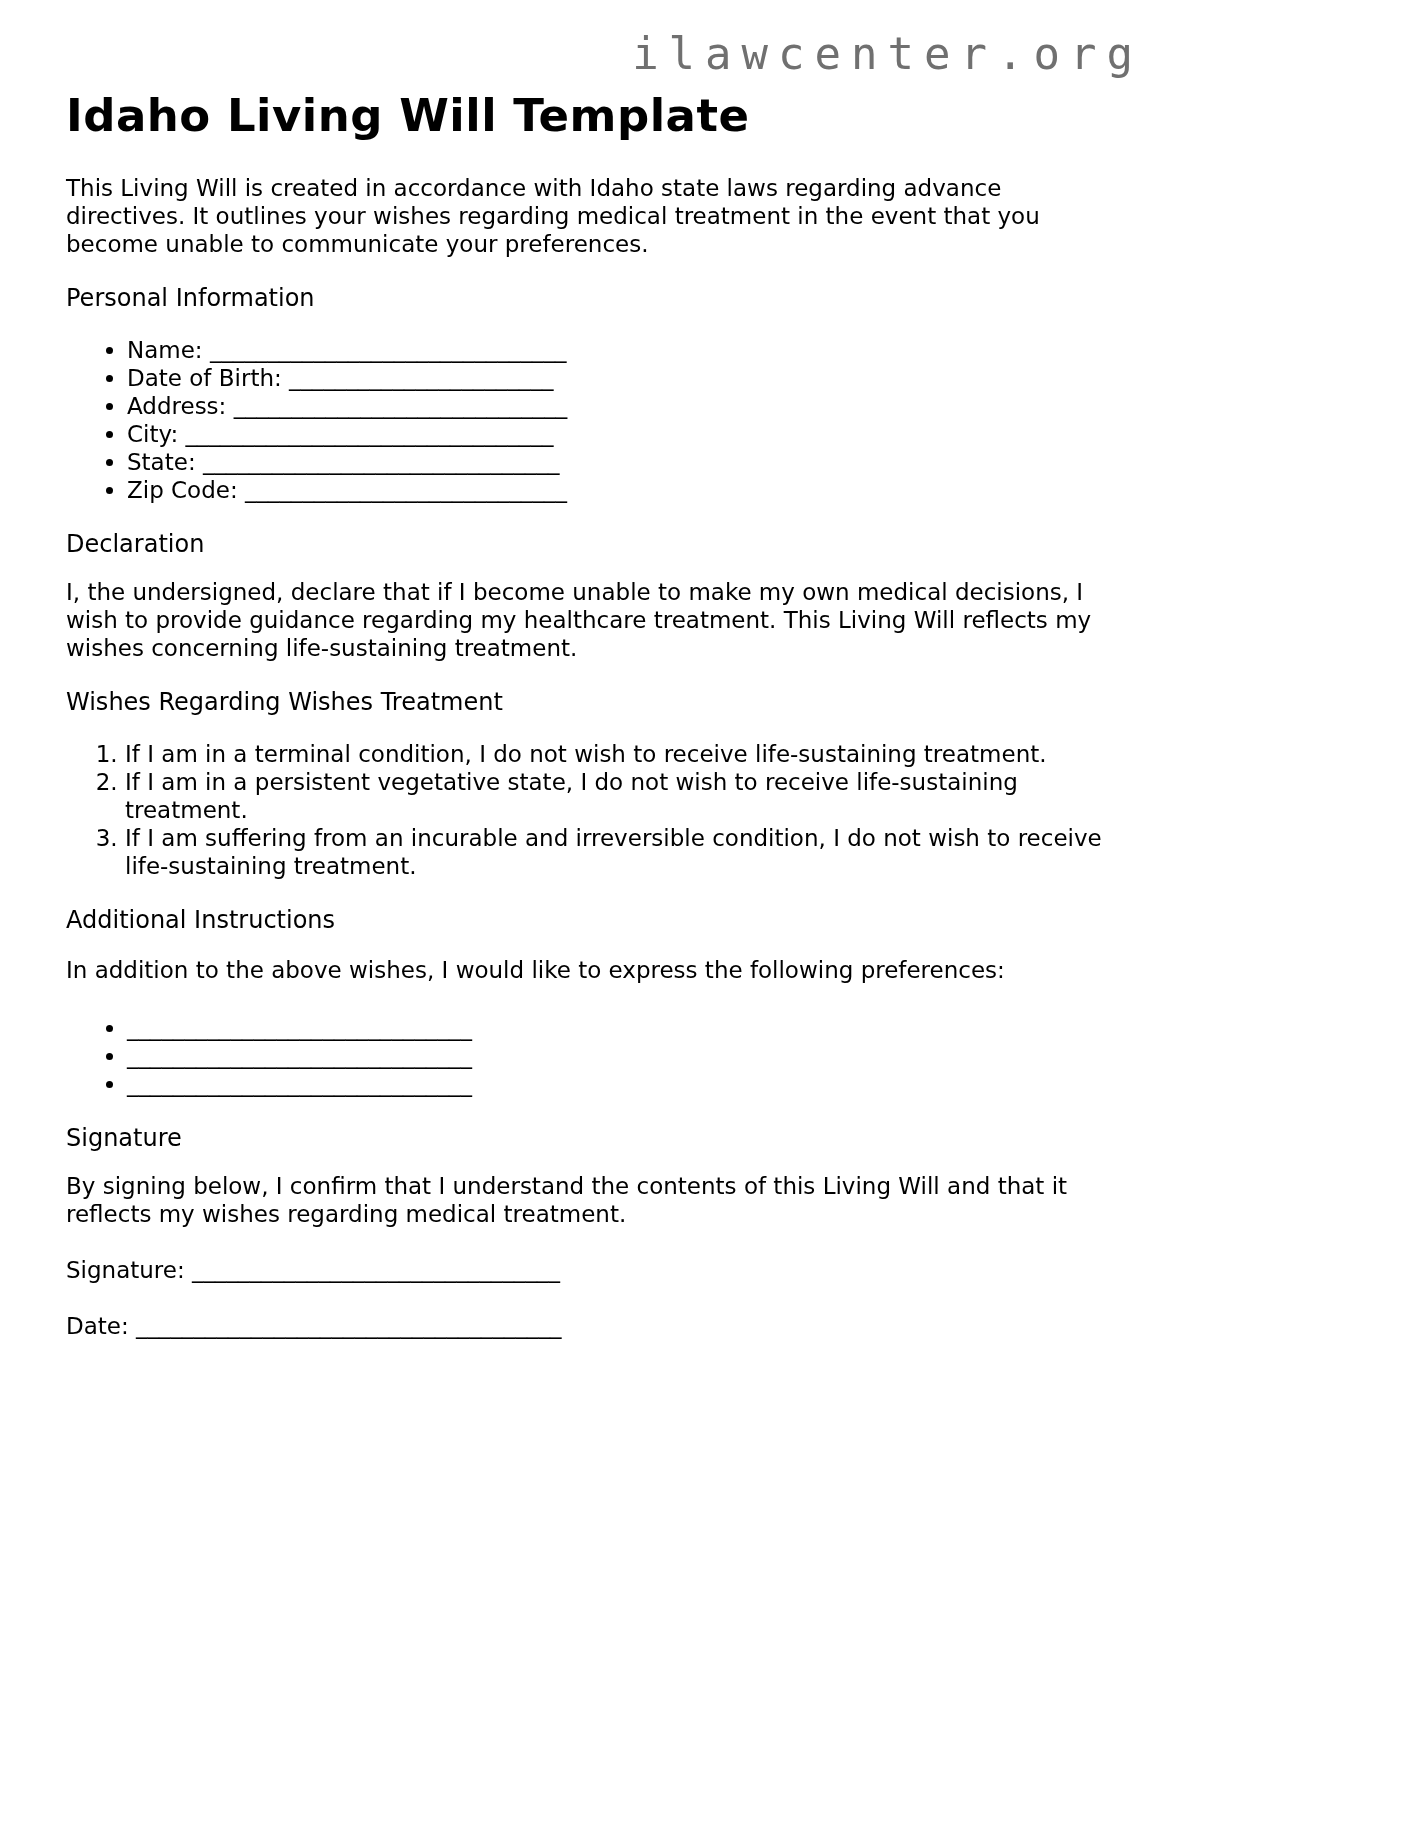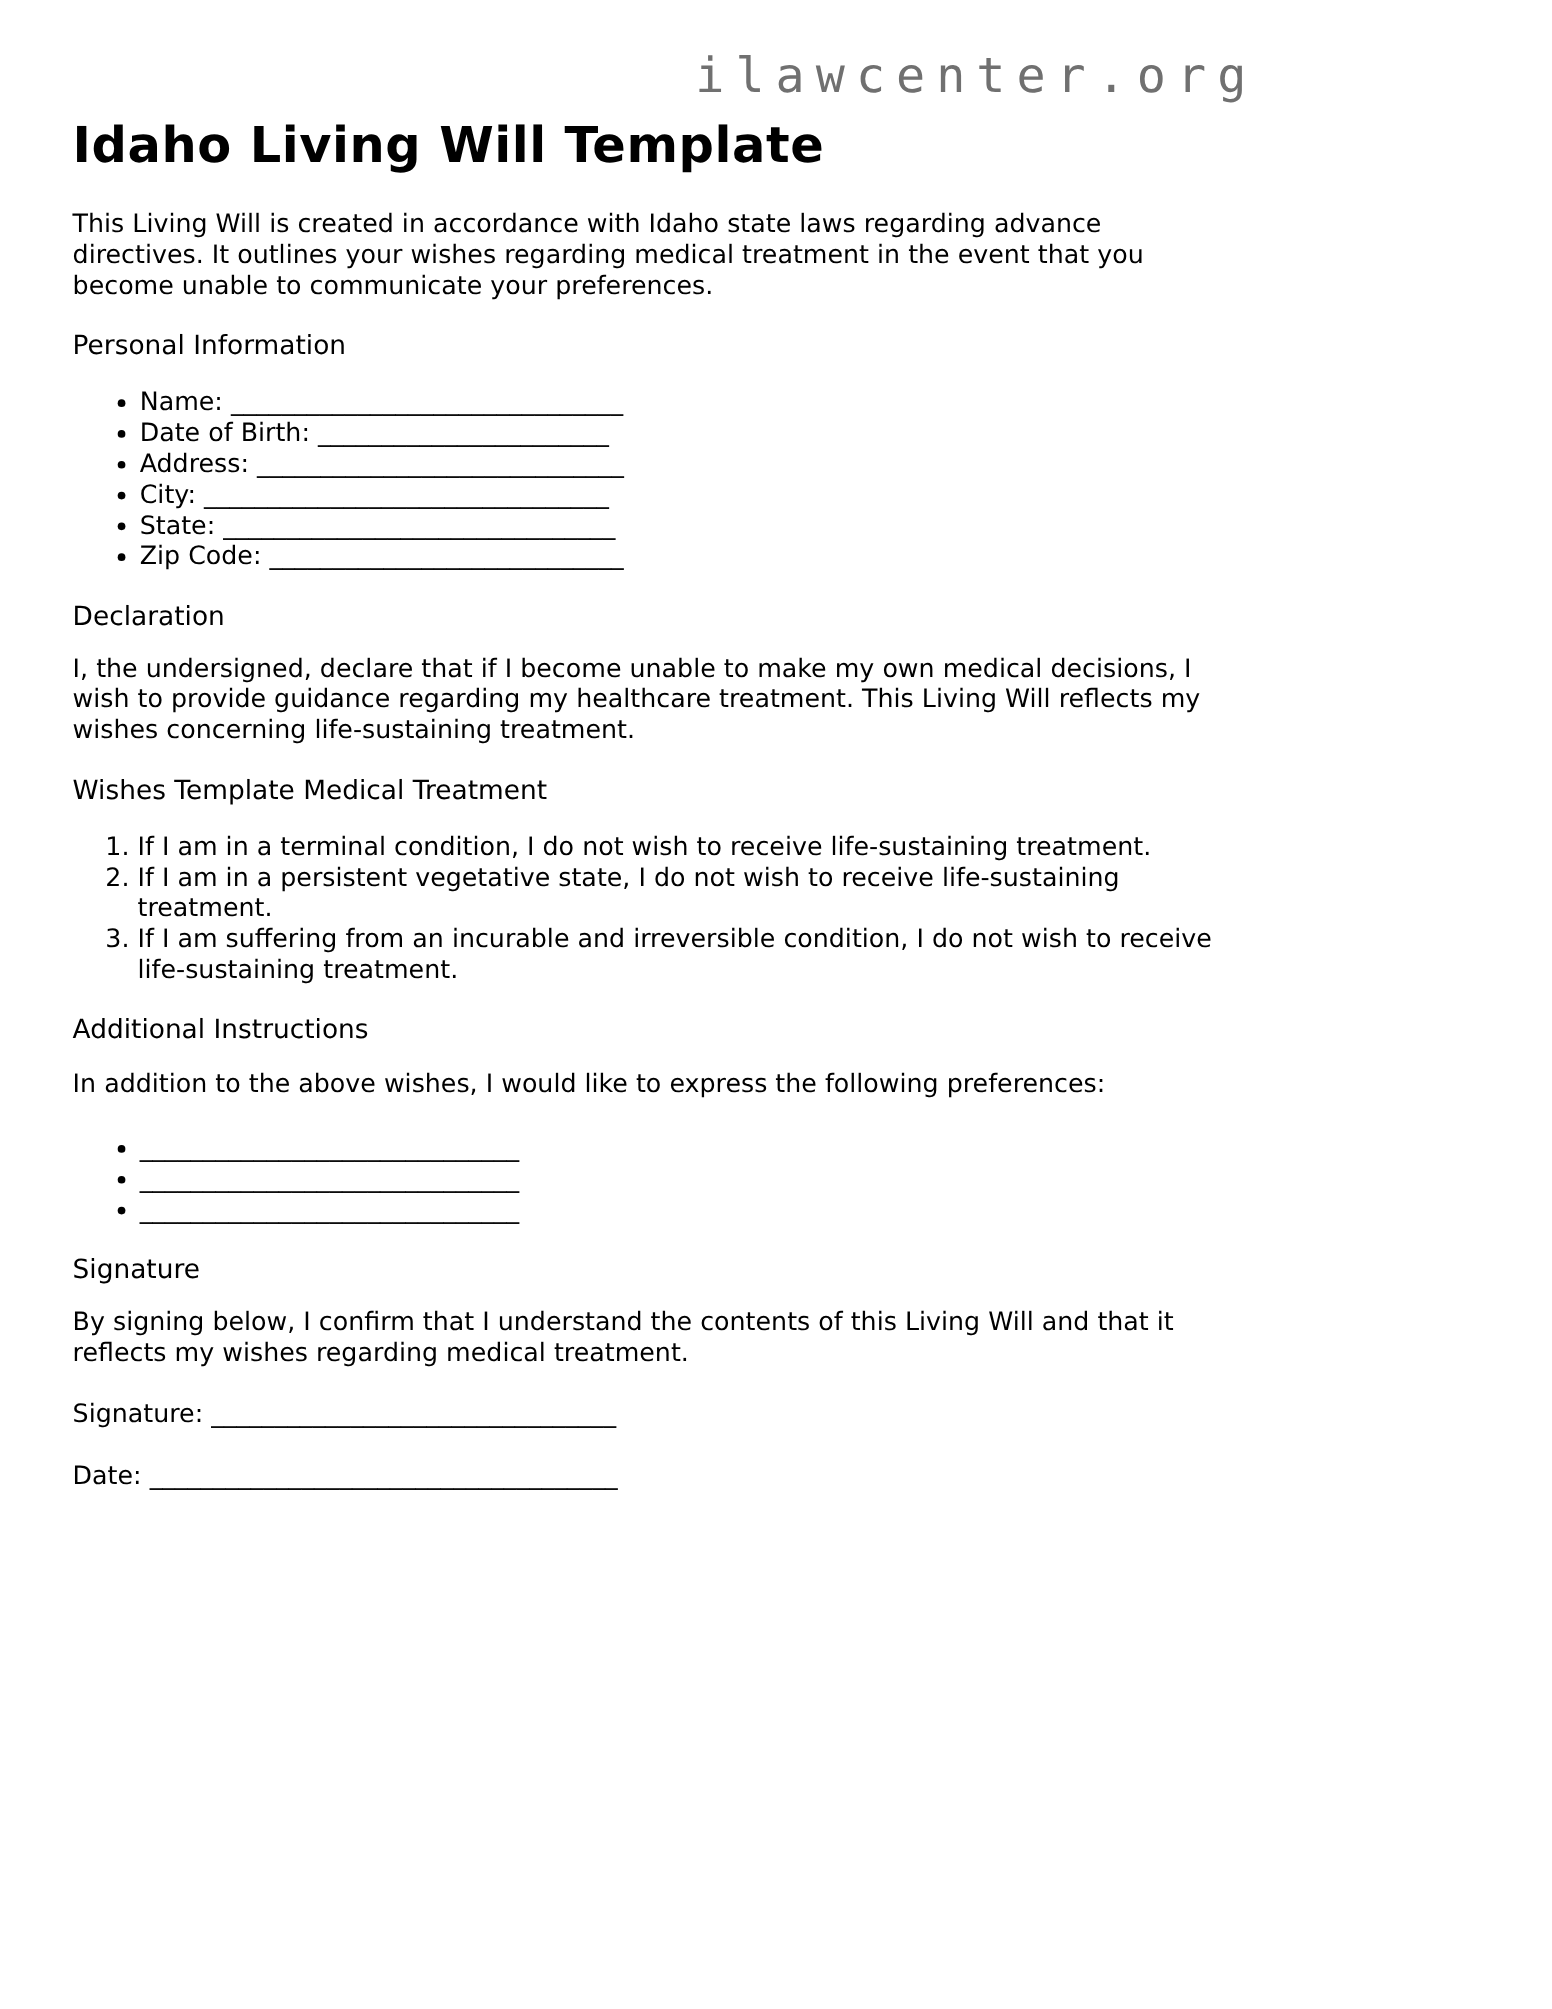--- a/index.html
+++ b/index.html
@@ -1,21 +1,21 @@
 <!DOCTYPE html>
 <html><head>
 <meta charset="utf-8">
 <style>
   html, body { margin: 0; padding: 0; background: #ffffff; }
   .page {
     position: relative;
     width: 1181px;
     height: 1826px;
     box-sizing: border-box;
-    padding: 16px 66px;
+    padding: 0 66px;
     background: #ffffff;
     color: #000000;
     font-family: "DejaVu Sans", sans-serif;
     font-size: 23px;
     line-height: 28px;
     overflow: hidden;
   }
   .watermark {
     text-align: right;
     font-family: "DejaVu Sans Mono", "Liberation Mono", monospace;
@@ -83,21 +83,21 @@
     <li><span>State:</span> <span class="blank">_______________________________</span></li>
     <li><span>Zip Code:</span> <span class="blank">____________________________</span></li>
   </ul>
 
   <h2 class="section-heading">Declaration</h2>
 
   <p class="body-text after-heading">I, the undersigned, declare that if I become unable to make my own medical decisions, I
 wish to provide guidance regarding my healthcare treatment. This Living Will reflects my
 wishes concerning life-sustaining treatment.</p>
 
-  <h2 class="section-heading">Wishes Template Medical Treatment</h2>
+  <h2 class="section-heading">Wishes Regarding Wishes Treatment</h2>
 
   <ol class="wish-list">
     <li>If I am in a terminal condition, I do not wish to receive life-sustaining treatment.</li>
     <li>If I am in a persistent vegetative state, I do not wish to receive life-sustaining
 treatment.</li>
     <li>If I am suffering from an incurable and irreversible condition, I do not wish to receive
 life-sustaining treatment.</li>
   </ol>
 
   <h2 class="section-heading">Additional Instructions</h2>

